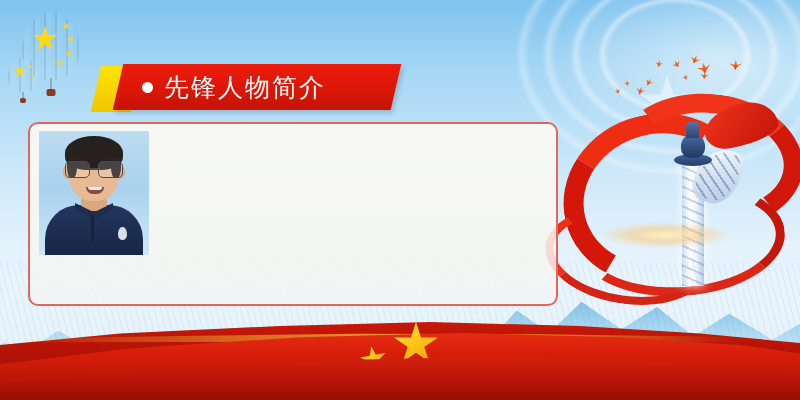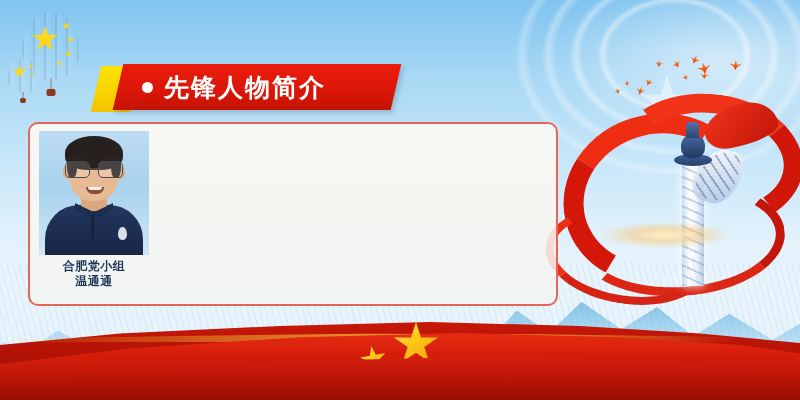--- a/index.html
+++ b/index.html
@@ -186,21 +186,21 @@
     background:linear-gradient(180deg,#ec1c0c 0%,#d91607 60%,#c41304 100%);
     transform:skewX(-13deg);
     box-shadow:3px 3px 5px rgba(30,60,90,.22);
   }
   .banner-inner{
     position:absolute;left:22px;top:0;width:278px;height:46px;
     display:flex;align-items:center;gap:11px;padding-left:24px;box-sizing:border-box;
   }
   .bullet{width:11px;height:11px;border-radius:50%;background:#fff;flex:0 0 auto;}
   .banner-title{
-    color:#fff;font-size:25px;font-weight:bold;letter-spacing:2px;
+    color:#fff;font-size:25px;font-weight:normal;letter-spacing:2px;
     font-family:"DejaVu Sans","Liberation Sans",sans-serif;white-space:nowrap;
   }
 
   
   .card{
     position:absolute;left:28px;top:122px;width:530px;height:184px;
     border:2px solid #e2675a;border-radius:10px;
     background:linear-gradient(180deg, rgba(252,250,244,.93) 0%, rgba(248,247,241,.88) 55%, rgba(243,245,243,.82) 100%);
     box-sizing:border-box;
     display:flex;align-items:flex-start;
@@ -369,20 +369,16 @@
         <div class="p-hair"></div>
         <div class="p-brow l"></div>
         <div class="p-brow r"></div>
         <div class="p-glass">
           <span class="l"></span>
             <i></i>
             <span class="r"></span>
         </div>
         <div class="p-mouth"></div>
       </div>
-      <div class="photo-caption">
-        <div>合肥党小组</div>
-        <div>温通通</div>
-      </div>
     </div>
   </div>
 
 </div>
 
 </body></html>

